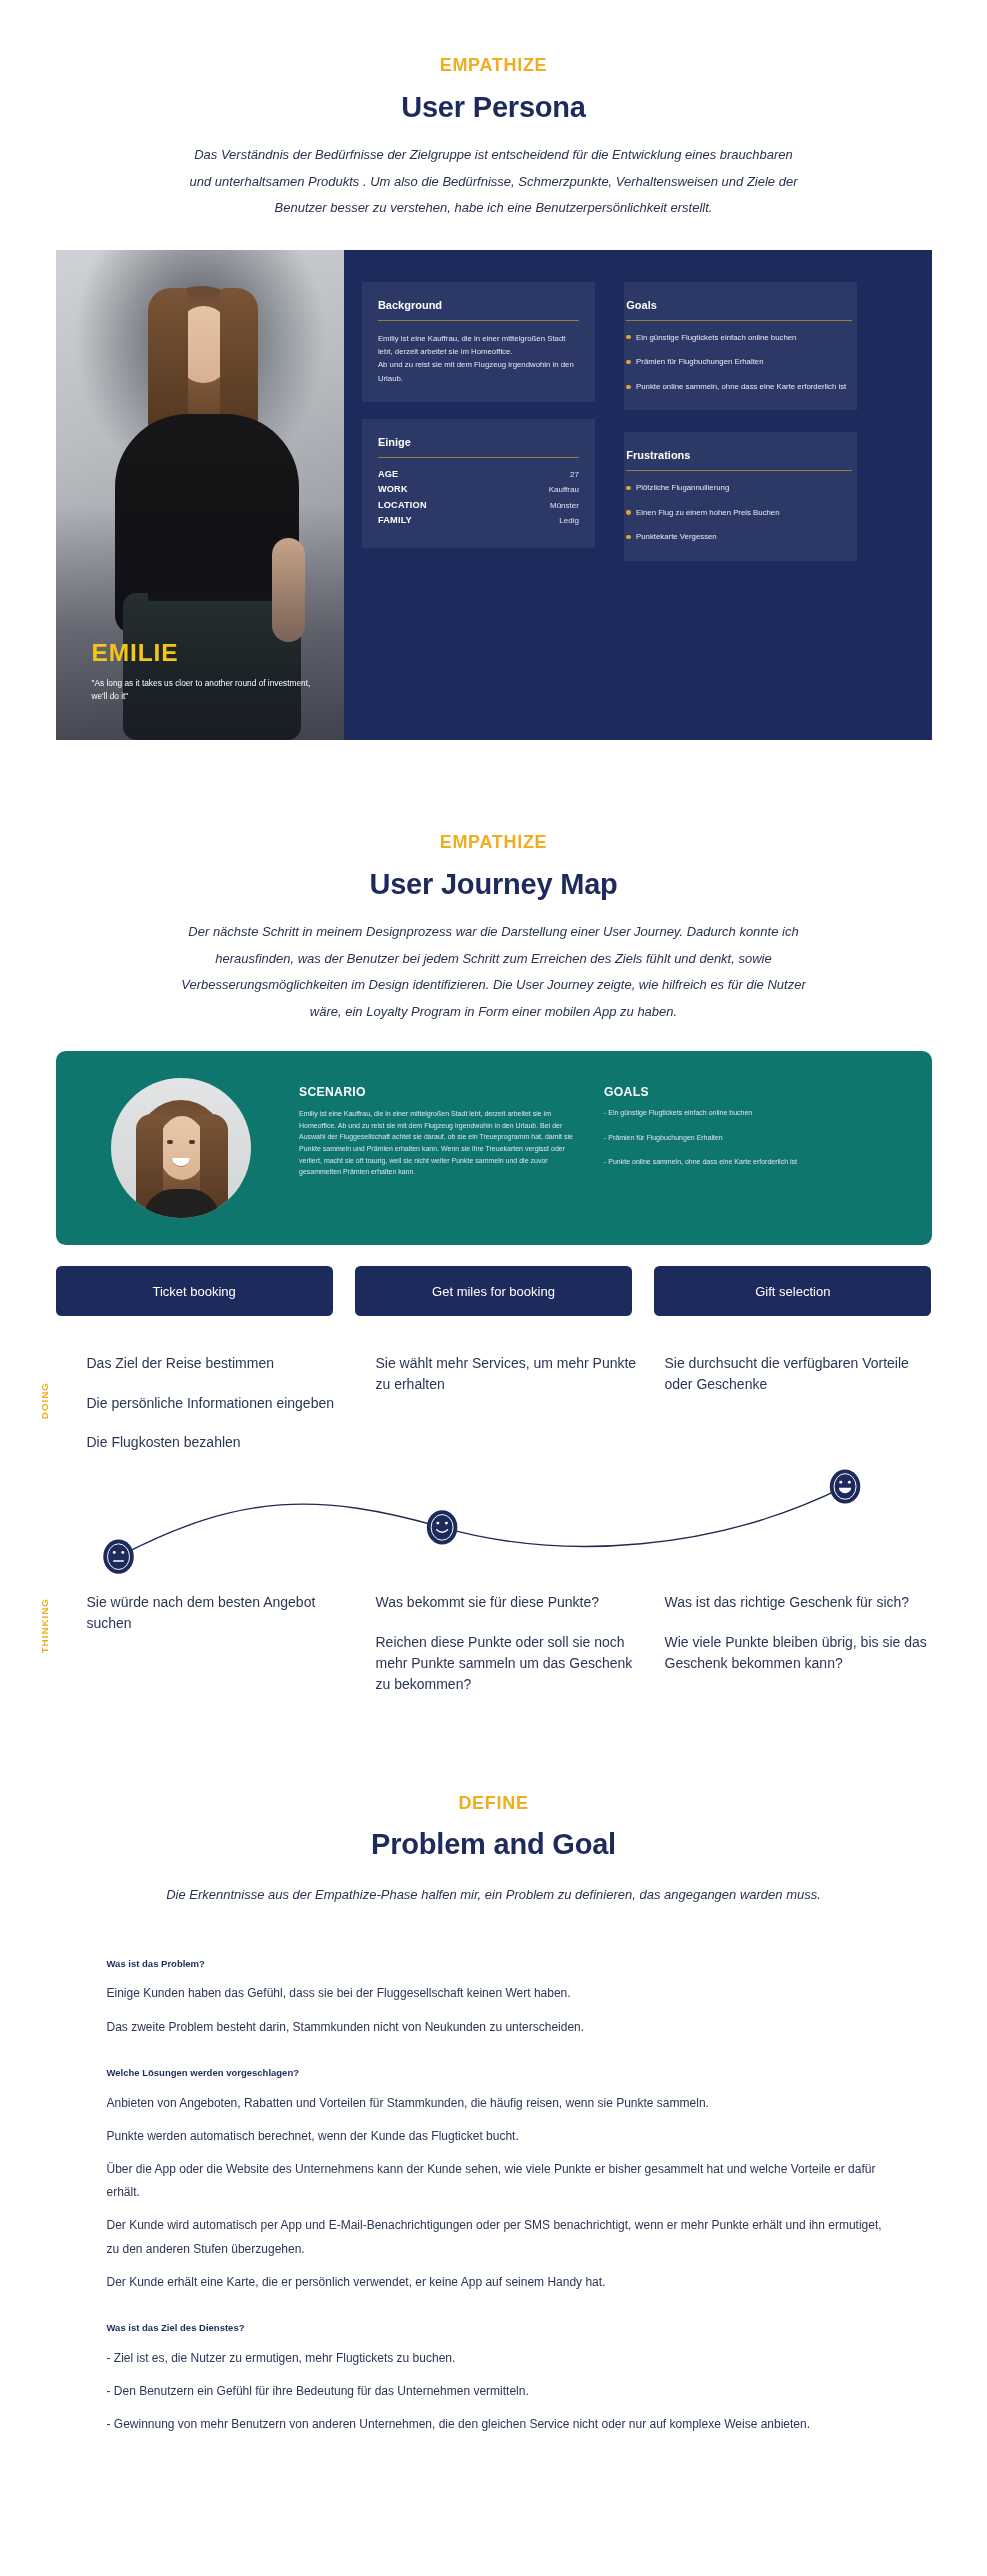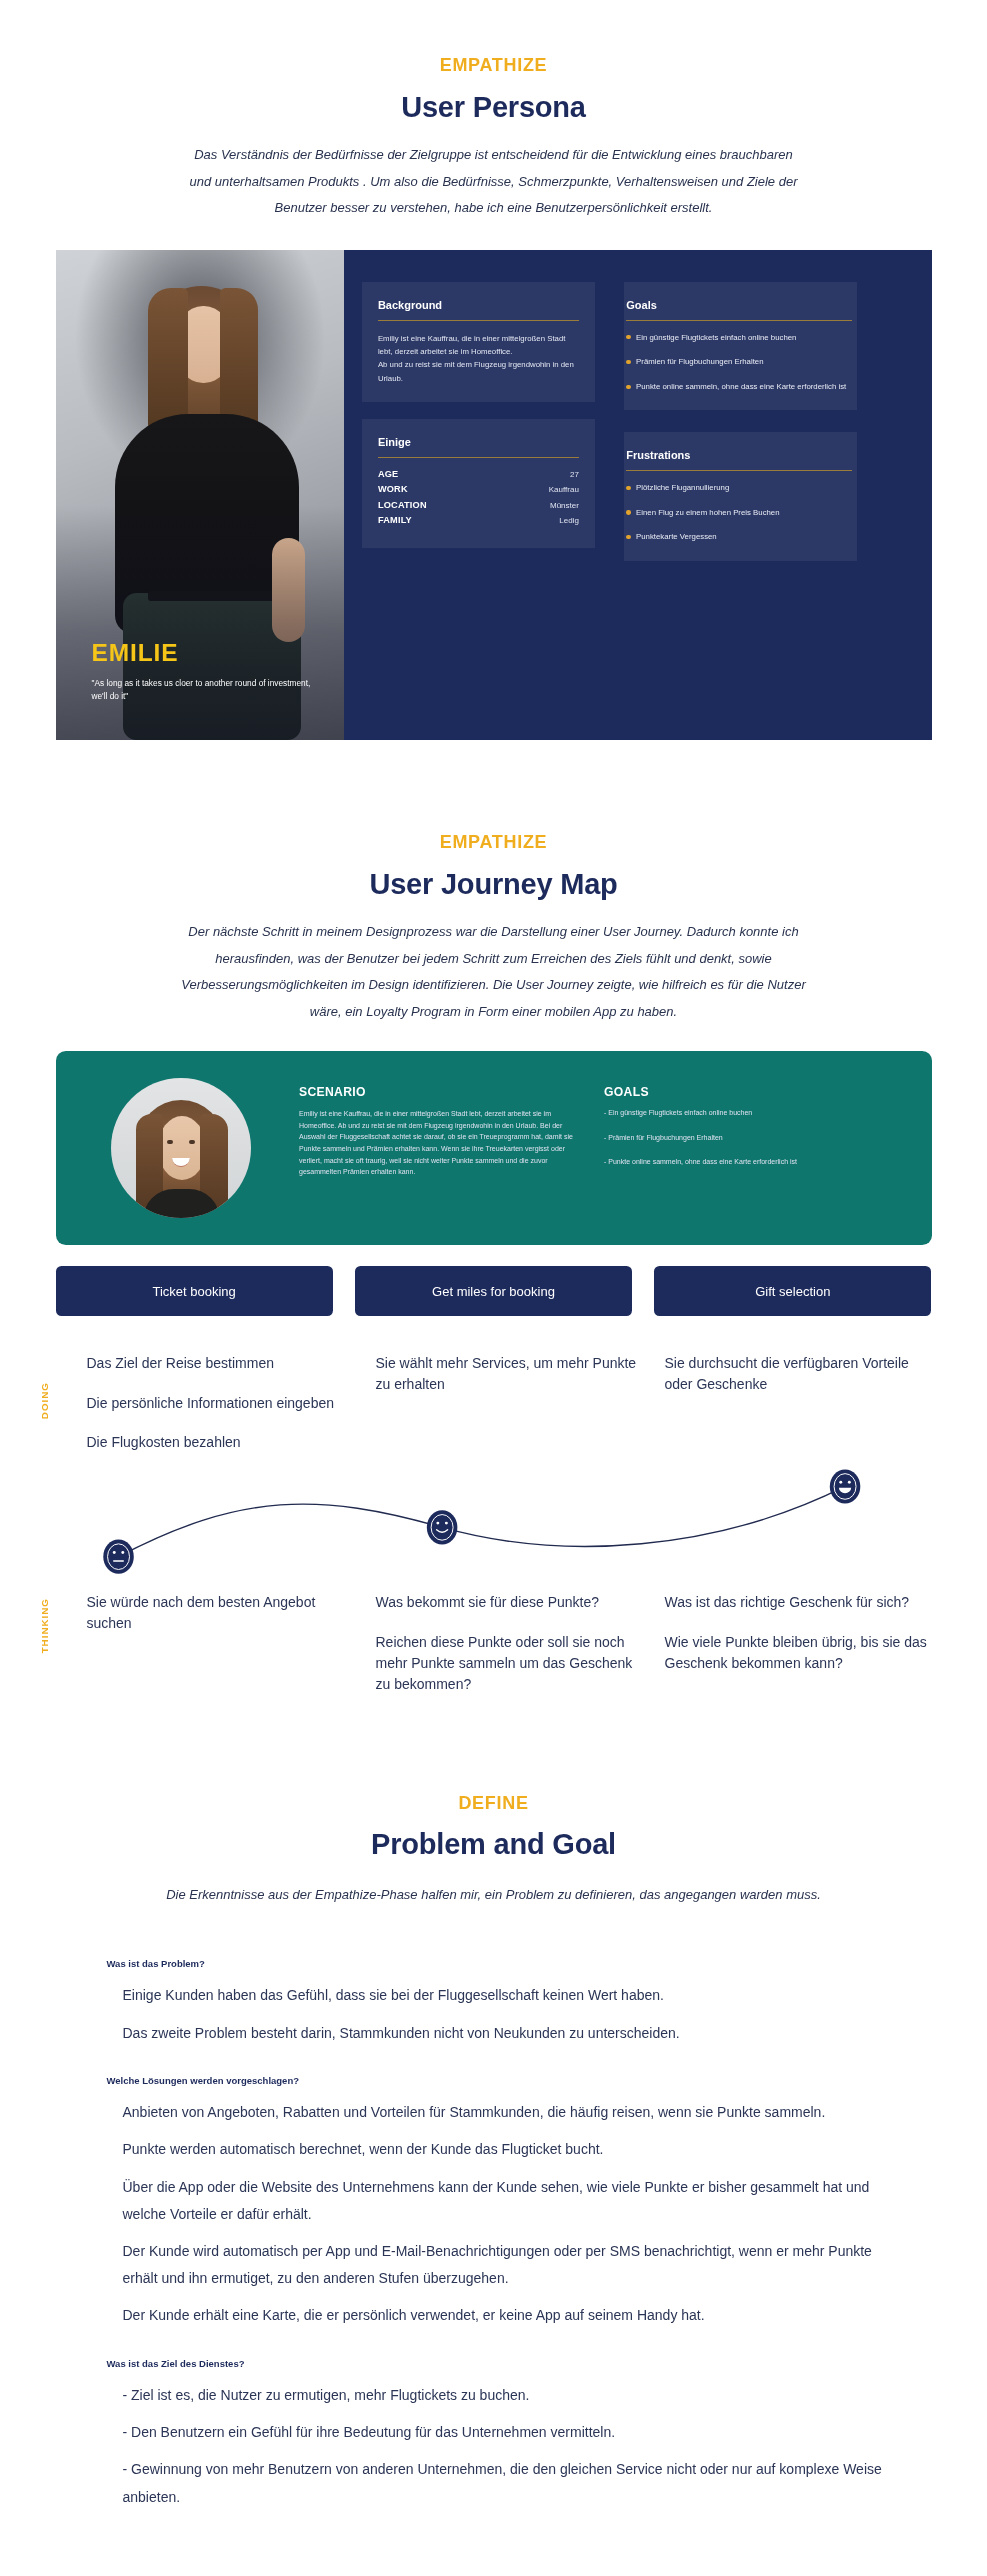--- a/index.html
+++ b/index.html
@@ -207,21 +207,21 @@
   .col { flex: 1; }
   .note { color: #2b3556; font-size: 14px; line-height: 1.5; margin-bottom: 18.4px; }
   .note:last-child { margin-bottom: 0; }
 
   .curve-wrap { width: 876px; margin: 0 auto; position: relative; height: 116px; }
   .curve-wrap svg { display: block; }
 
   
   .pg-body { width: 796px; margin: 0 auto; padding-left: 11px; }
   .pg-h { color: #1d2a5c; font-size: 9.5px; font-weight: 700; margin-bottom: 13.5px; }
-  .pg-p { color: #2b3556; font-size: 14px; line-height: 1.95; margin-bottom: 9.8px; margin-left: 16px; }
+  .pg-p { color: #2b3556; font-size: 12px; line-height: 1.95; margin-bottom: 9.8px; }
   .pg-group { margin-bottom: 28px; }
   .pg-group:last-child { margin-bottom: 0; }
 </style>
 </head>
 <body>
 
 <div class="page">
 
   <section style="padding-top:55px;">
     <div class="section-head">

